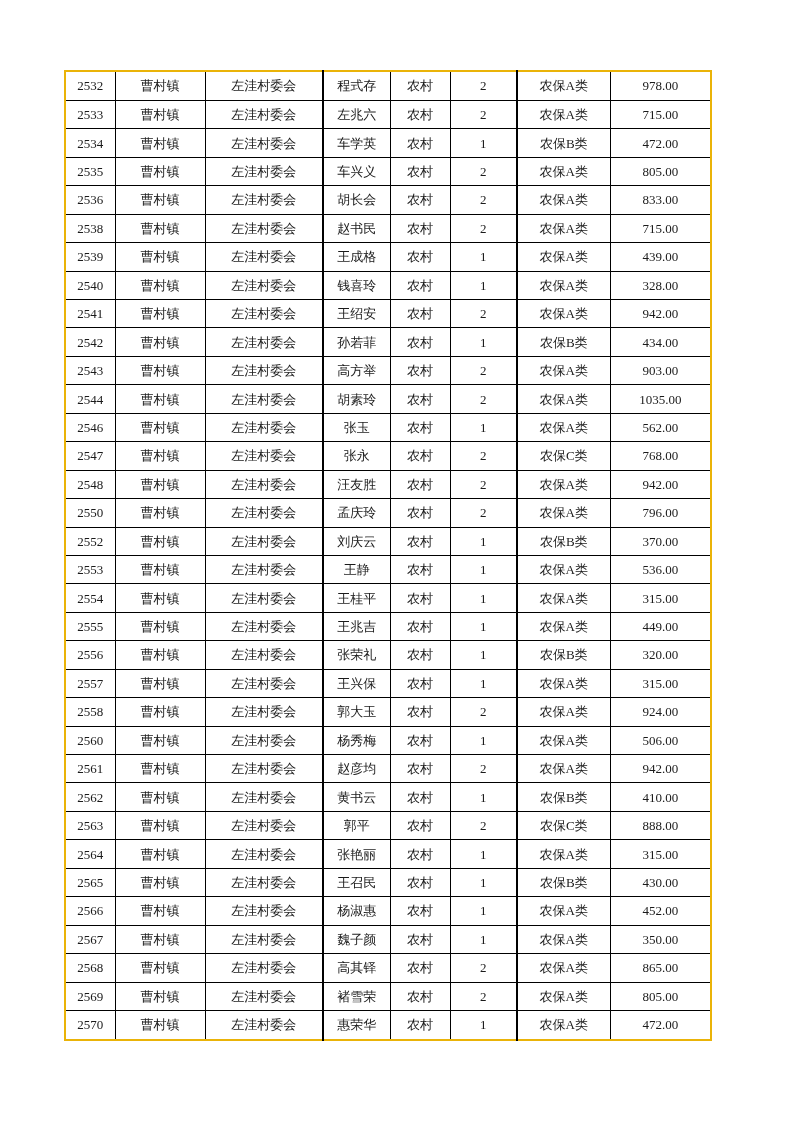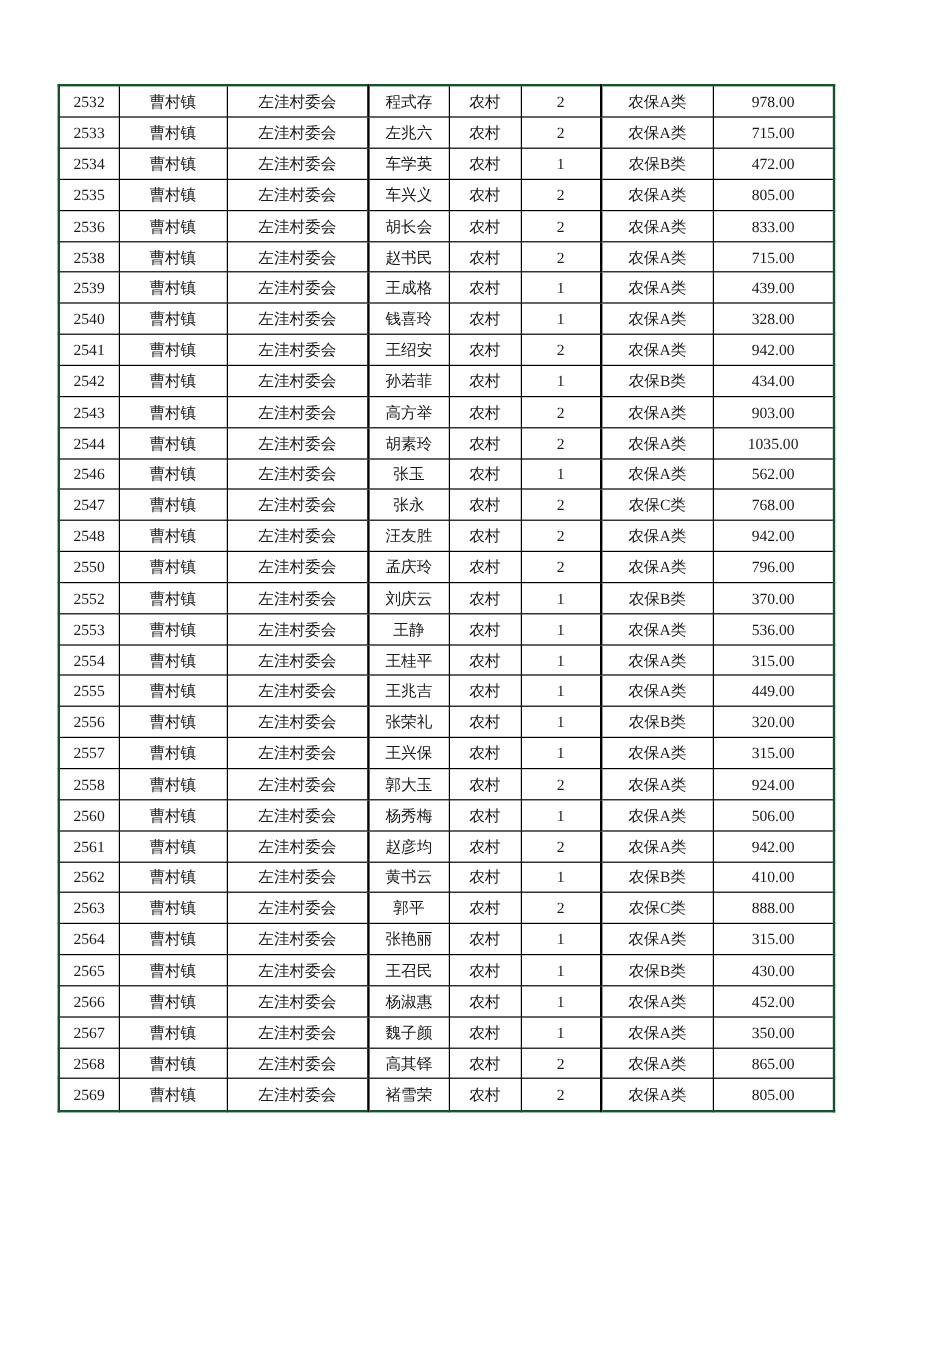--- a/index.html
+++ b/index.html
@@ -11,27 +11,27 @@
     position: relative;
     width: 793px;
     height: 1122px;
     background: #ffffff;
     font-family: "Liberation Serif", "DejaVu Serif", serif;
     color: #1a1a1a;
     overflow: hidden;
   }
   table.data-table {
     position: absolute;
-    left: 48px;
+    left: 64px;
     top: 70px;
     width: 646px;
-    height: 857px;
+    height: 971px;
     border-collapse: collapse;
     table-layout: fixed;
-    border: 2px solid #14532d;
+    border: 2px solid #eab308;
   }
   table.data-table td {
     border: 1px solid #000000;
     text-align: center;
     vertical-align: middle;
     font-size: 13px;
     line-height: 1;
     padding: 0;
     white-space: nowrap;
     overflow: hidden;
@@ -381,15 +381,25 @@
         <tr>
           <td>2569</td>
           <td>曹村镇</td>
           <td>左洼村委会</td>
           <td>褚雪荣</td>
           <td>农村</td>
           <td>2</td>
           <td>农保A类</td>
           <td>805.00</td>
         </tr>
+        <tr>
+          <td>2570</td>
+          <td>曹村镇</td>
+          <td>左洼村委会</td>
+          <td>惠荣华</td>
+          <td>农村</td>
+          <td>1</td>
+          <td>农保A类</td>
+          <td>472.00</td>
+        </tr>
       </tbody>
   </table>
 </div>
 
 </body></html>

